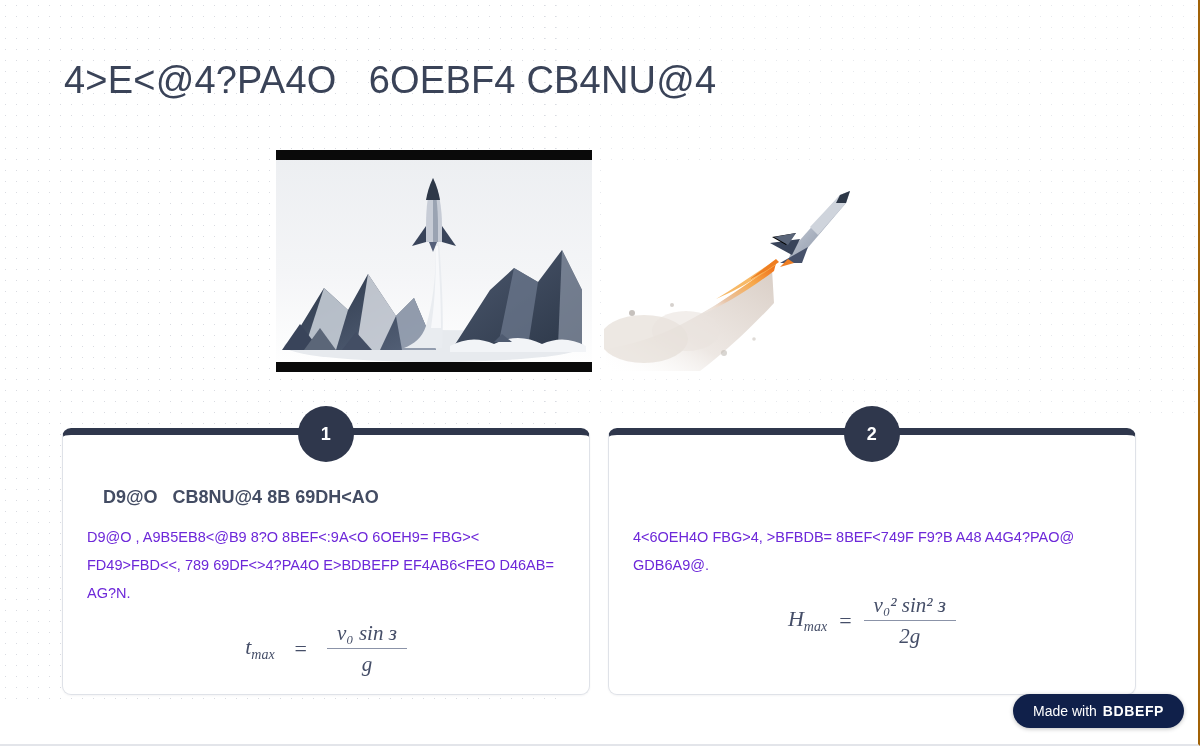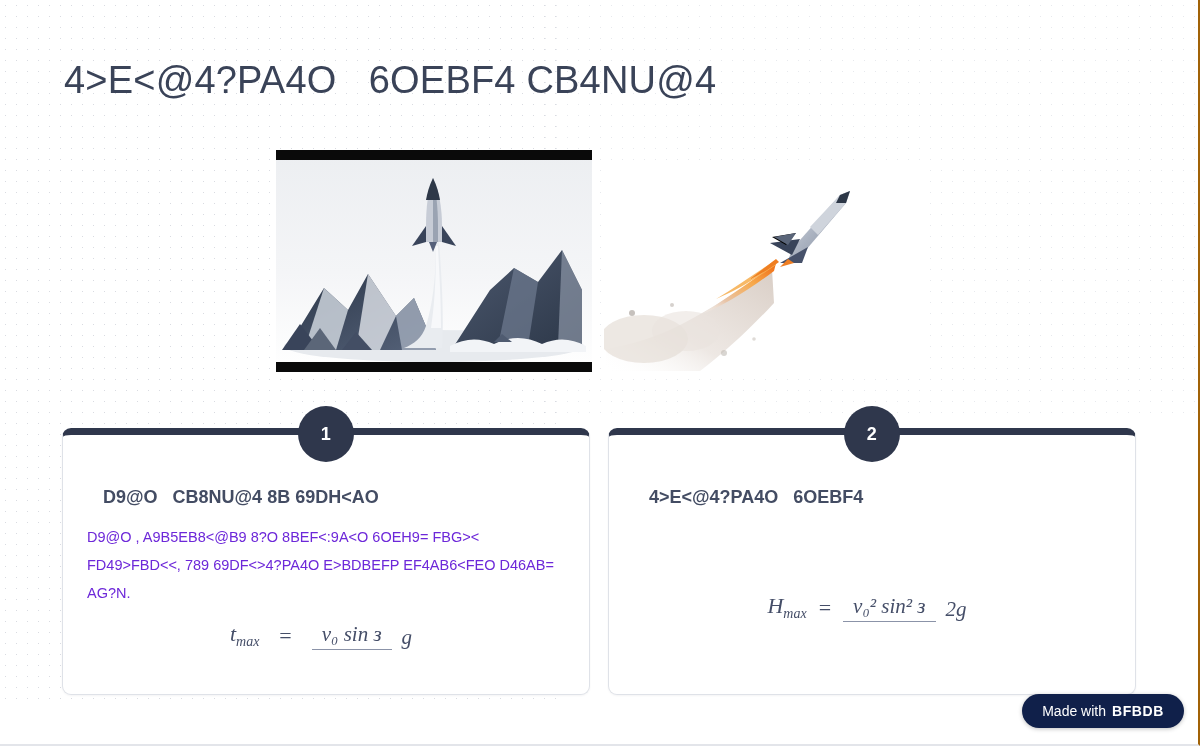--- a/index.html
+++ b/index.html
@@ -150,21 +150,21 @@
   .f-lhs sub { font-size: 14px; font-style: italic; text-align: center; }
 
   .f-eq {
     font-size: 22px;
     margin: 0 12px;
     font-style: normal;
   }
 
   .frac {
     display: inline-flex;
-    flex-direction: row;
+    flex-direction: column;
     align-items: center;
     font-size: 21px;
   }
   .frac .num {
     padding: 0 10px 2px 10px;
     border-bottom: 1.6px solid #6a7characters;
     border-bottom: 1.6px solid #8b93a8;
     white-space: nowrap;
   }
   .frac .den {
@@ -319,31 +319,31 @@
       <span class="frac">
         <span class="num">v₀ sin з</span>
         <span class="den">g</span>
       </span>
     </div>
   </div>
 
   <div class="card" id="card2">
     <div class="badge">2</div>
 
-    <div class="card-heading">4&gt;E&lt;@4?PA4O   6OEBF4</div>
-
+
+    <div class="card-body">4&lt;6OEH4O   FBG&gt;4, &gt;BFBDB= 8BEF&lt;749F F9?B A48 A4G4?PAO@ GDB6A9@.</div>
 
     <div class="formula" id="formula2">
       <span class="f-lhs"><span>H</span><sub>max</sub></span>
       <span class="f-eq">=</span>
       <span class="frac">
         <span class="num">v₀² sin² з</span>
         <span class="den">2g</span>
       </span>
     </div>
   </div>
 
   <div id="gamma">
     <span>Made with</span>
-    <span class="g-strong">BFBDB</span>
+    <span class="g-strong">BDBEFP</span>
   </div>
 
 </div>
 
 </body></html>

